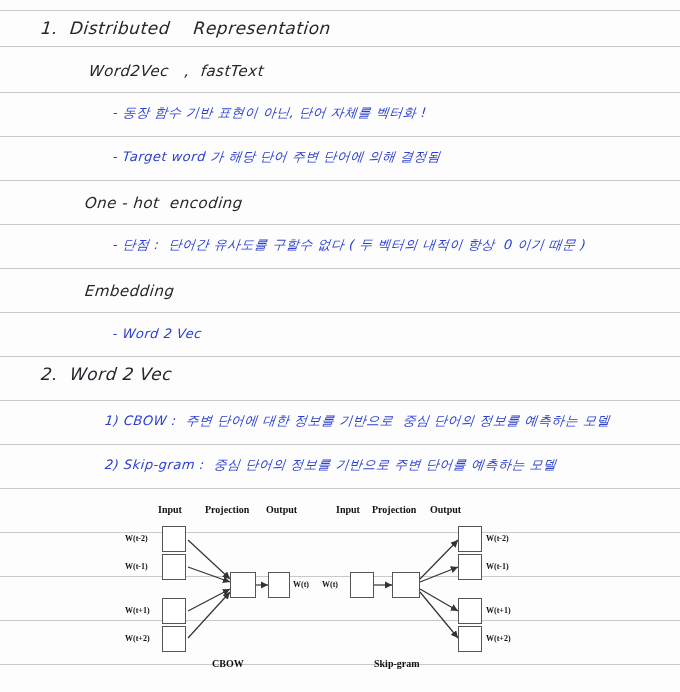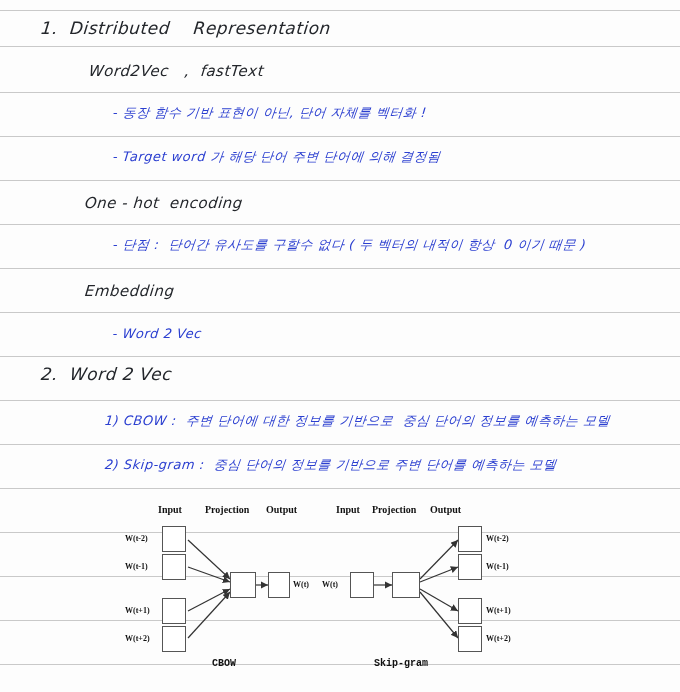--- a/index.html
+++ b/index.html
@@ -78,21 +78,21 @@
   .fig-small {
     position: absolute;
     font-family: "Liberation Serif", serif;
     font-weight: bold;
     color: #111;
     font-size: 8px;
     white-space: nowrap;
   }
   .fig-cap {
     position: absolute;
-    font-family: Liberation Mono, monospace;
+    font-family: Liberation Serif, serif;
     font-weight: bold;
     color: #111;
     font-size: 10px;
     white-space: nowrap;
   }
   .box {
     position: absolute;
     border: 1px solid #555;
     background: #fff;
     box-sizing: border-box;

